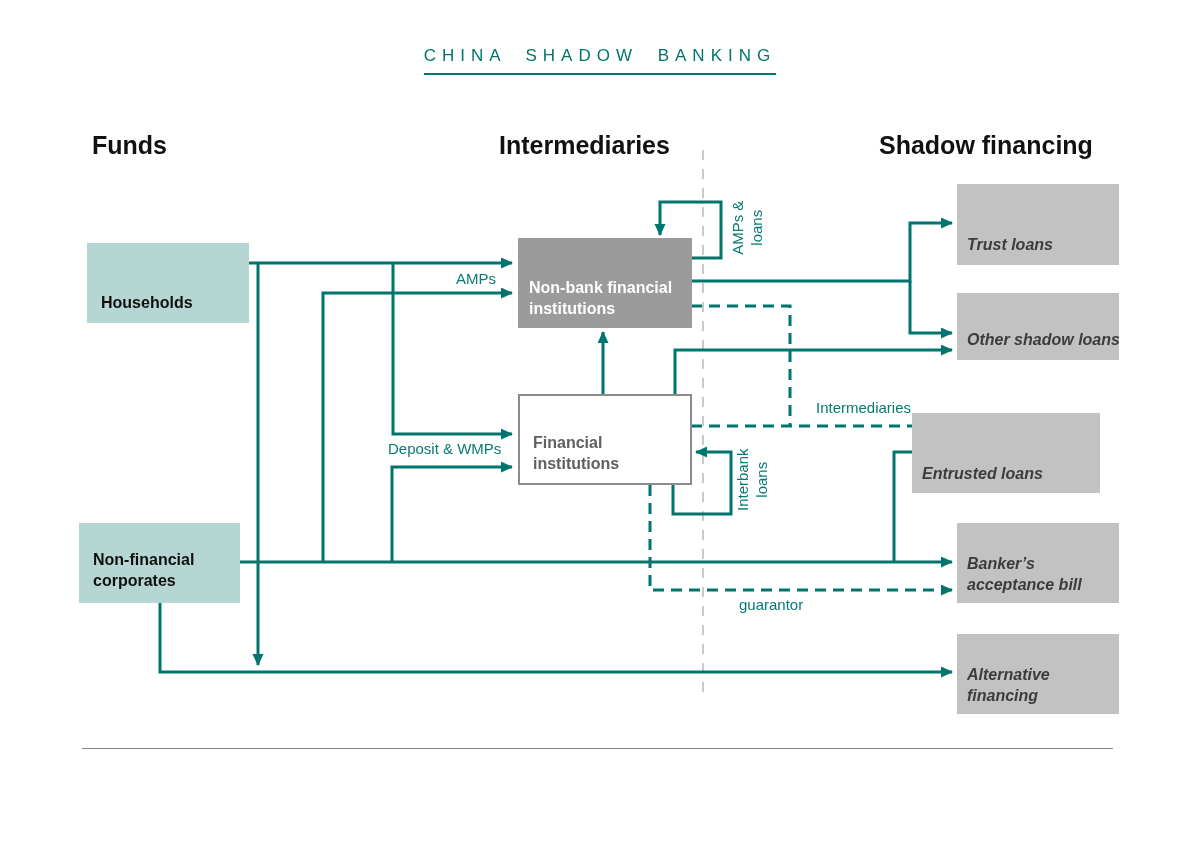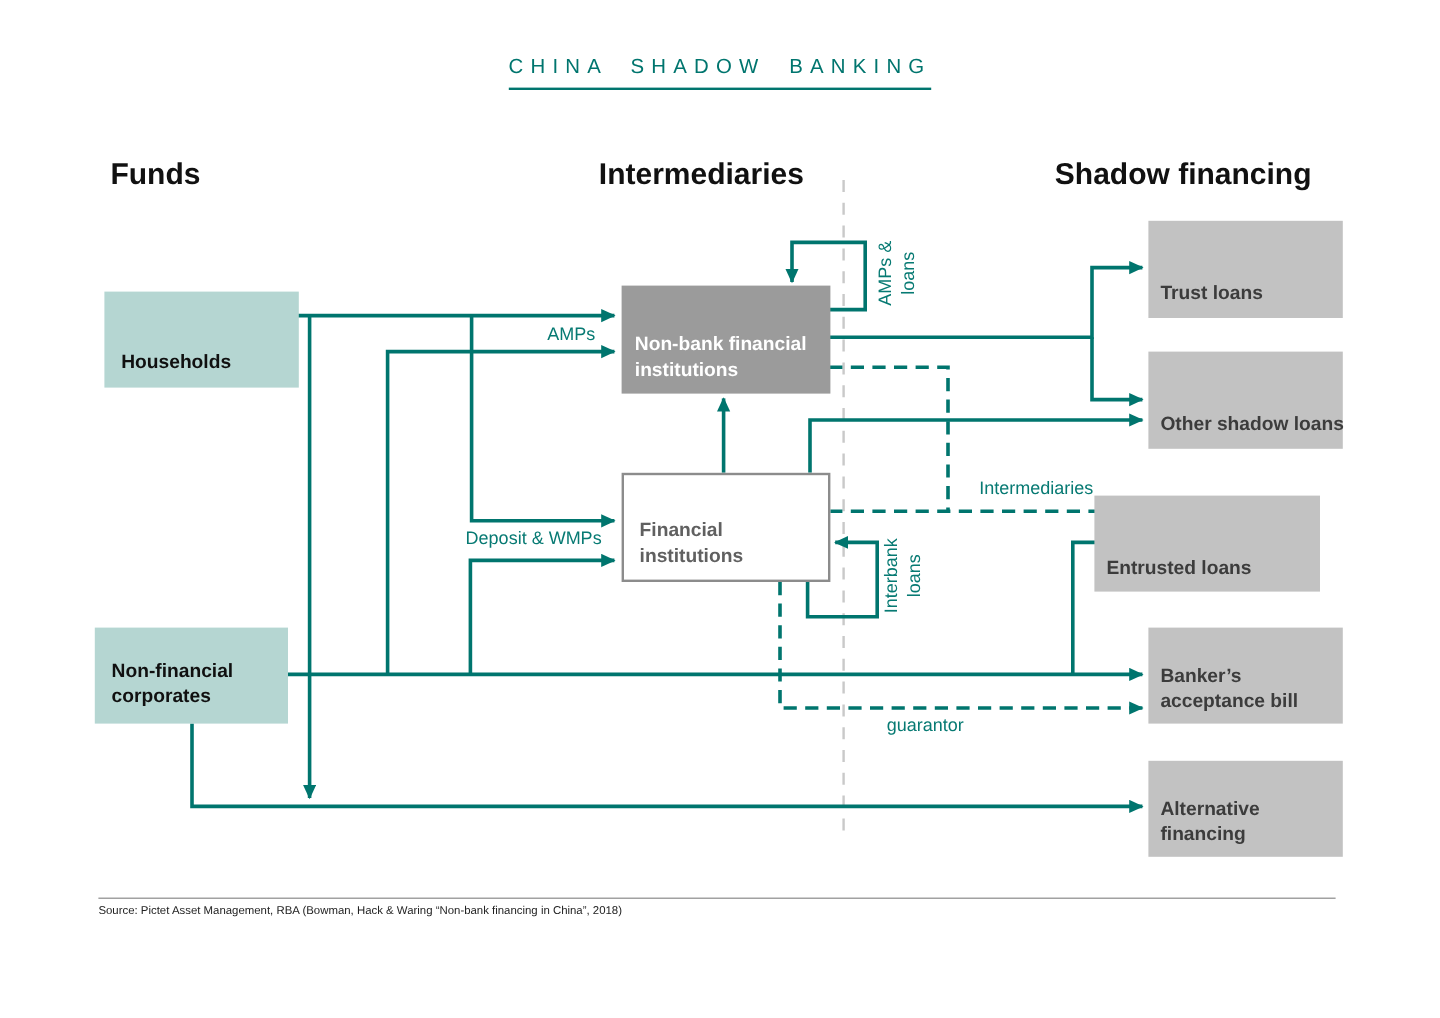--- a/index.html
+++ b/index.html
@@ -16,32 +16,32 @@
   #hdr-funds{left:92px;top:131px;}
   #hdr-intermediaries{left:499px;top:131px;}
   #hdr-shadow{left:879px;top:131px;}
 
   
   .node{position:absolute;display:flex;flex-direction:column;justify-content:flex-end;
         font-weight:bold;font-size:16px;line-height:1.32;box-sizing:border-box;}
   .node .lbl{display:block;}
   .teal-box{background:#b5d6d2;color:#101010;}
   .dark-box{background:#9b9b9b;color:#ffffff;}
-  .light-box{background:#c2c2c2;color:#3c3c3c;}
+  .light-box{background:#c2c2c2;color:#3c3c3c;font-style:italic;}
   .outline-box{background:#ffffff;border:2px solid #8c8c8c;color:#606060;}
 
   #n-households{left:75px;top:243px;width:162px;height:80px;padding:0 0 10px 14px;margin-left:12px;}
   #n-nfc{left:79px;top:523px;width:161px;height:80px;padding:0 0 12px 14px;}
   #n-nfc .lbl{width:118px;}
   #n-nbfi{left:518px;top:238px;width:174px;height:90px;padding:0 0 9px 11px;}
   #n-nbfi .lbl{width:152px;}
   #n-fi{left:518px;top:394px;width:174px;height:91px;padding:0 0 9px 13px;}
   #n-fi .lbl{width:98px;}
   #n-trust{left:957px;top:184px;width:162px;height:81px;padding:0 0 10px 10px;}
-  #n-osl{left:957px;top:293px;width:162px;height:81px;padding:0 0 10px 10px;}
+  #n-osl{left:957px;top:293px;width:162px;height:67px;padding:0 0 10px 10px;}
   #n-entrusted{left:912px;top:413px;width:188px;height:80px;padding:0 0 9px 10px;}
   #n-bab{left:957px;top:523px;width:162px;height:80px;padding:0 0 8px 10px;}
   #n-bab .lbl{width:126px;}
   #n-alt{left:957px;top:634px;width:162px;height:80px;padding:0 0 8px 10px;}
   #n-alt .lbl{width:104px;}
   .one-line .lbl{white-space:nowrap;}
 
   
   .edge-label{position:absolute;color:#077a73;font-size:15px;white-space:nowrap;}
   #el-amps{left:456px;top:270px;}
@@ -135,15 +135,14 @@
   </div>
 
   <div class="edge-label" id="el-amps">AMPs</div>
   <div class="edge-label rot" id="el-ampsloans">AMPs &amp; loans</div>
   <div class="edge-label" id="el-deposit">Deposit &amp; WMPs</div>
   <div class="edge-label" id="el-intermediaries">Intermediaries</div>
   <div class="edge-label rot" id="el-interbank">Interbank loans</div>
   <div class="edge-label" id="el-guarantor">guarantor</div>
 
   <div id="footer-rule"></div>
-  <div id="source-line">Source: Pictet Asset Management, RBA (Bowman, Hack &amp; Waring “Non-bank financing in China”,  2018)</div>
 
 </div>
 
 </body></html>

